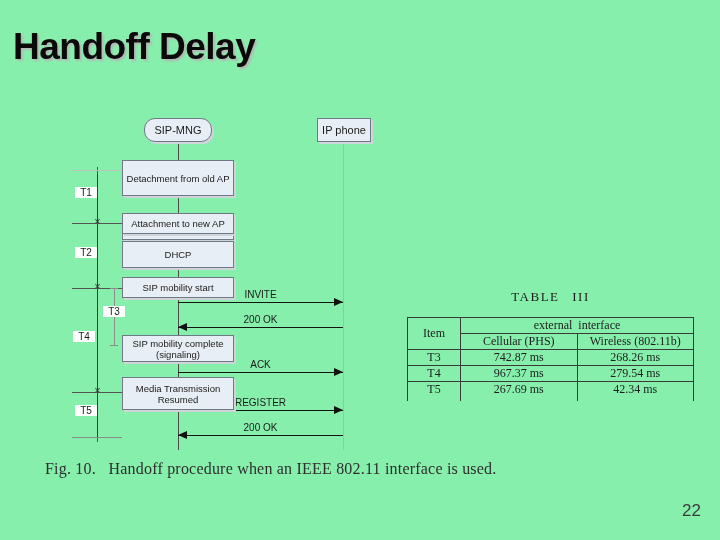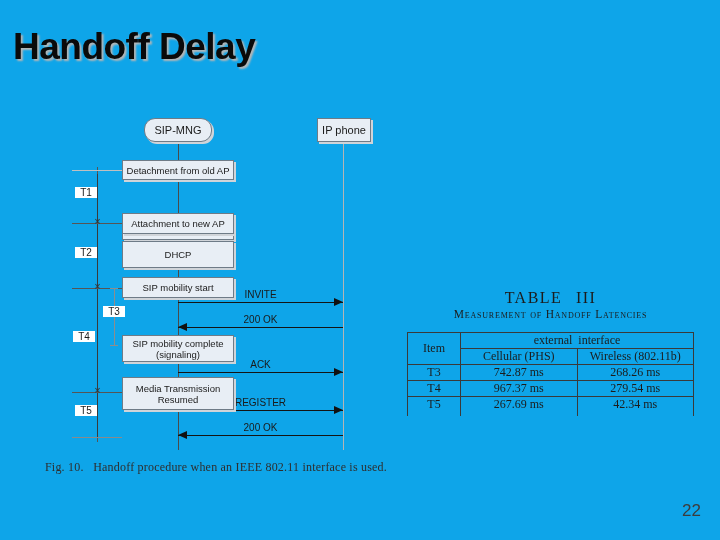--- a/index.html
+++ b/index.html
@@ -1,18 +1,18 @@
 <!DOCTYPE html>
 <html><head>
 <meta charset="utf-8">
 <style>
   * { margin:0; padding:0; box-sizing:border-box; }
   html,body { background:#888; }
   .slide {
-    position:relative; width:720px; height:540px; background:#0ea5e9;
+    position:relative; width:720px; height:540px; background:#86efac;
     font-family:"Liberation Sans","DejaVu Sans",sans-serif; overflow:hidden;
     margin:0 auto;
   }
   
   .slide-title {
     position:absolute; left:13px; top:26px;
     font-size:37px; font-weight:bold; color:#0a0a0a; letter-spacing:-0.5px;
     text-shadow:2px 2px 2px #b6b6b6;
   }
   
@@ -28,21 +28,21 @@
     font-size:11px; color:#1a1a1a;
   }
   .actor.mng { left:99px; top:8px; width:68px;border-radius:11px; }
   .actor.phone { left:272px; top:8px; width:54px; }
   .step {
     left:77px; width:112px; background:#e8eef5; border:1px solid #6e7b87;
     box-shadow:2px 2px 0 #d0d4d9; z-index:2;
     display:flex; align-items:center; justify-content:center; text-align:center;
     font-size:9.5px; line-height:11px; color:#1a1a1a; white-space:pre-line;
   }
-  .s0 { top:50px;  height:20px; }
+  .s0 { top:50px;  height:36px; }
   .s1 { top:76px;  height:22px;margin-top:32px; }
   .s2 { top:103px; height:21px; }
   .s3 { top:131px; height:27px; }
   .s4 { top:167px; height:21px; }
   .s5 { top:225px; height:27px; }
   .s6 { top:267px; height:33px; }
   .timeline { left:52px; top:60px; width:1px; height:267px; background:#3a3a3a; }
   .vstub { left:52px; width:1px; background:#555; }
   .tick { left:27px; width:50px; height:1px; background:#555; }
   .tick.light { background:#c0c0c0; }
@@ -53,28 +53,28 @@
   .t3tick { left:65px; width:8px; height:1px; background:#8d8d8d; }
   .msg-line { left:133px; width:165px; height:1px; background:#141414; z-index:1; }
   .ah-r { left:289px; width:0; height:0; border-top:4px solid transparent;
           border-bottom:4px solid transparent; border-left:9px solid #111; z-index:2; }
   .ah-l { left:133px; width:0; height:0; border-top:4px solid transparent;
           border-bottom:4px solid transparent; border-right:9px solid #111; z-index:2; }
   .msg-label { left:133px; width:165px; text-align:center; font-size:10px; color:#1a1a1a; }
   .fig-caption {
     left:0; top:350px; width:320px; white-space:pre;
     font-family:"Liberation Serif","DejaVu Serif",serif;
-    font-size:12px; color:#2e2e2e; letter-spacing:0.2px;
+    font-size:16px; color:#2e2e2e; letter-spacing:0.2px;
   }
   
   .table-block {
     position:absolute; left:403px; top:289px; width:295px;
     font-family:"Liberation Serif","DejaVu Serif",serif; color:#1c1c1c;
   }
-  .table-title { text-align:center; font-size:16px; letter-spacing:1.5px; word-spacing:8px; }
+  .table-title { text-align:center; font-size:13px; letter-spacing:1.5px; word-spacing:8px; }
   .table-subtitle { text-align:center; font-size:11.5px; font-variant:small-caps; letter-spacing:0.8px; margin-top:1px; }
   table.latency {
     margin-top:12px; margin-left:4px; border-collapse:collapse;
     width:287px; table-layout:fixed; font-size:12px;
   }
   table.latency td {
     border-left:1px solid #3a3a3a; border-right:1px solid #3a3a3a; border-top:1px solid #3a3a3a;
     height:15px; text-align:center; vertical-align:middle; padding:0 2px; overflow:hidden;
   }
   table.latency .c0 { width:53px; }
@@ -152,21 +152,20 @@
 
     <div class="msg-label" style="top:312px;">200 OK</div>
     <div class="msg-line" style="top:325px;"></div>
     <div class="ah-l" style="top:321px;"></div>
 
     <div class="fig-caption">Fig. 10.   Handoff procedure when an IEEE 802.11 interface is used.</div>
   </div>
 
   <div class="table-block">
     <div class="table-title">TABLE III</div>
-    <div class="table-subtitle">Measurement of Handoff Latencies</div>
     <table class="latency">
       <tbody>
           <tr>
         <td class="c0" rowspan="2">Item</td>
         <td class="span-hdr" colspan="2">external interface</td>
       </tr>
       <tr>
         <td class="c1">Cellular (PHS)</td>
         <td class="c2">Wireless (802.11b)</td>
       </tr>

